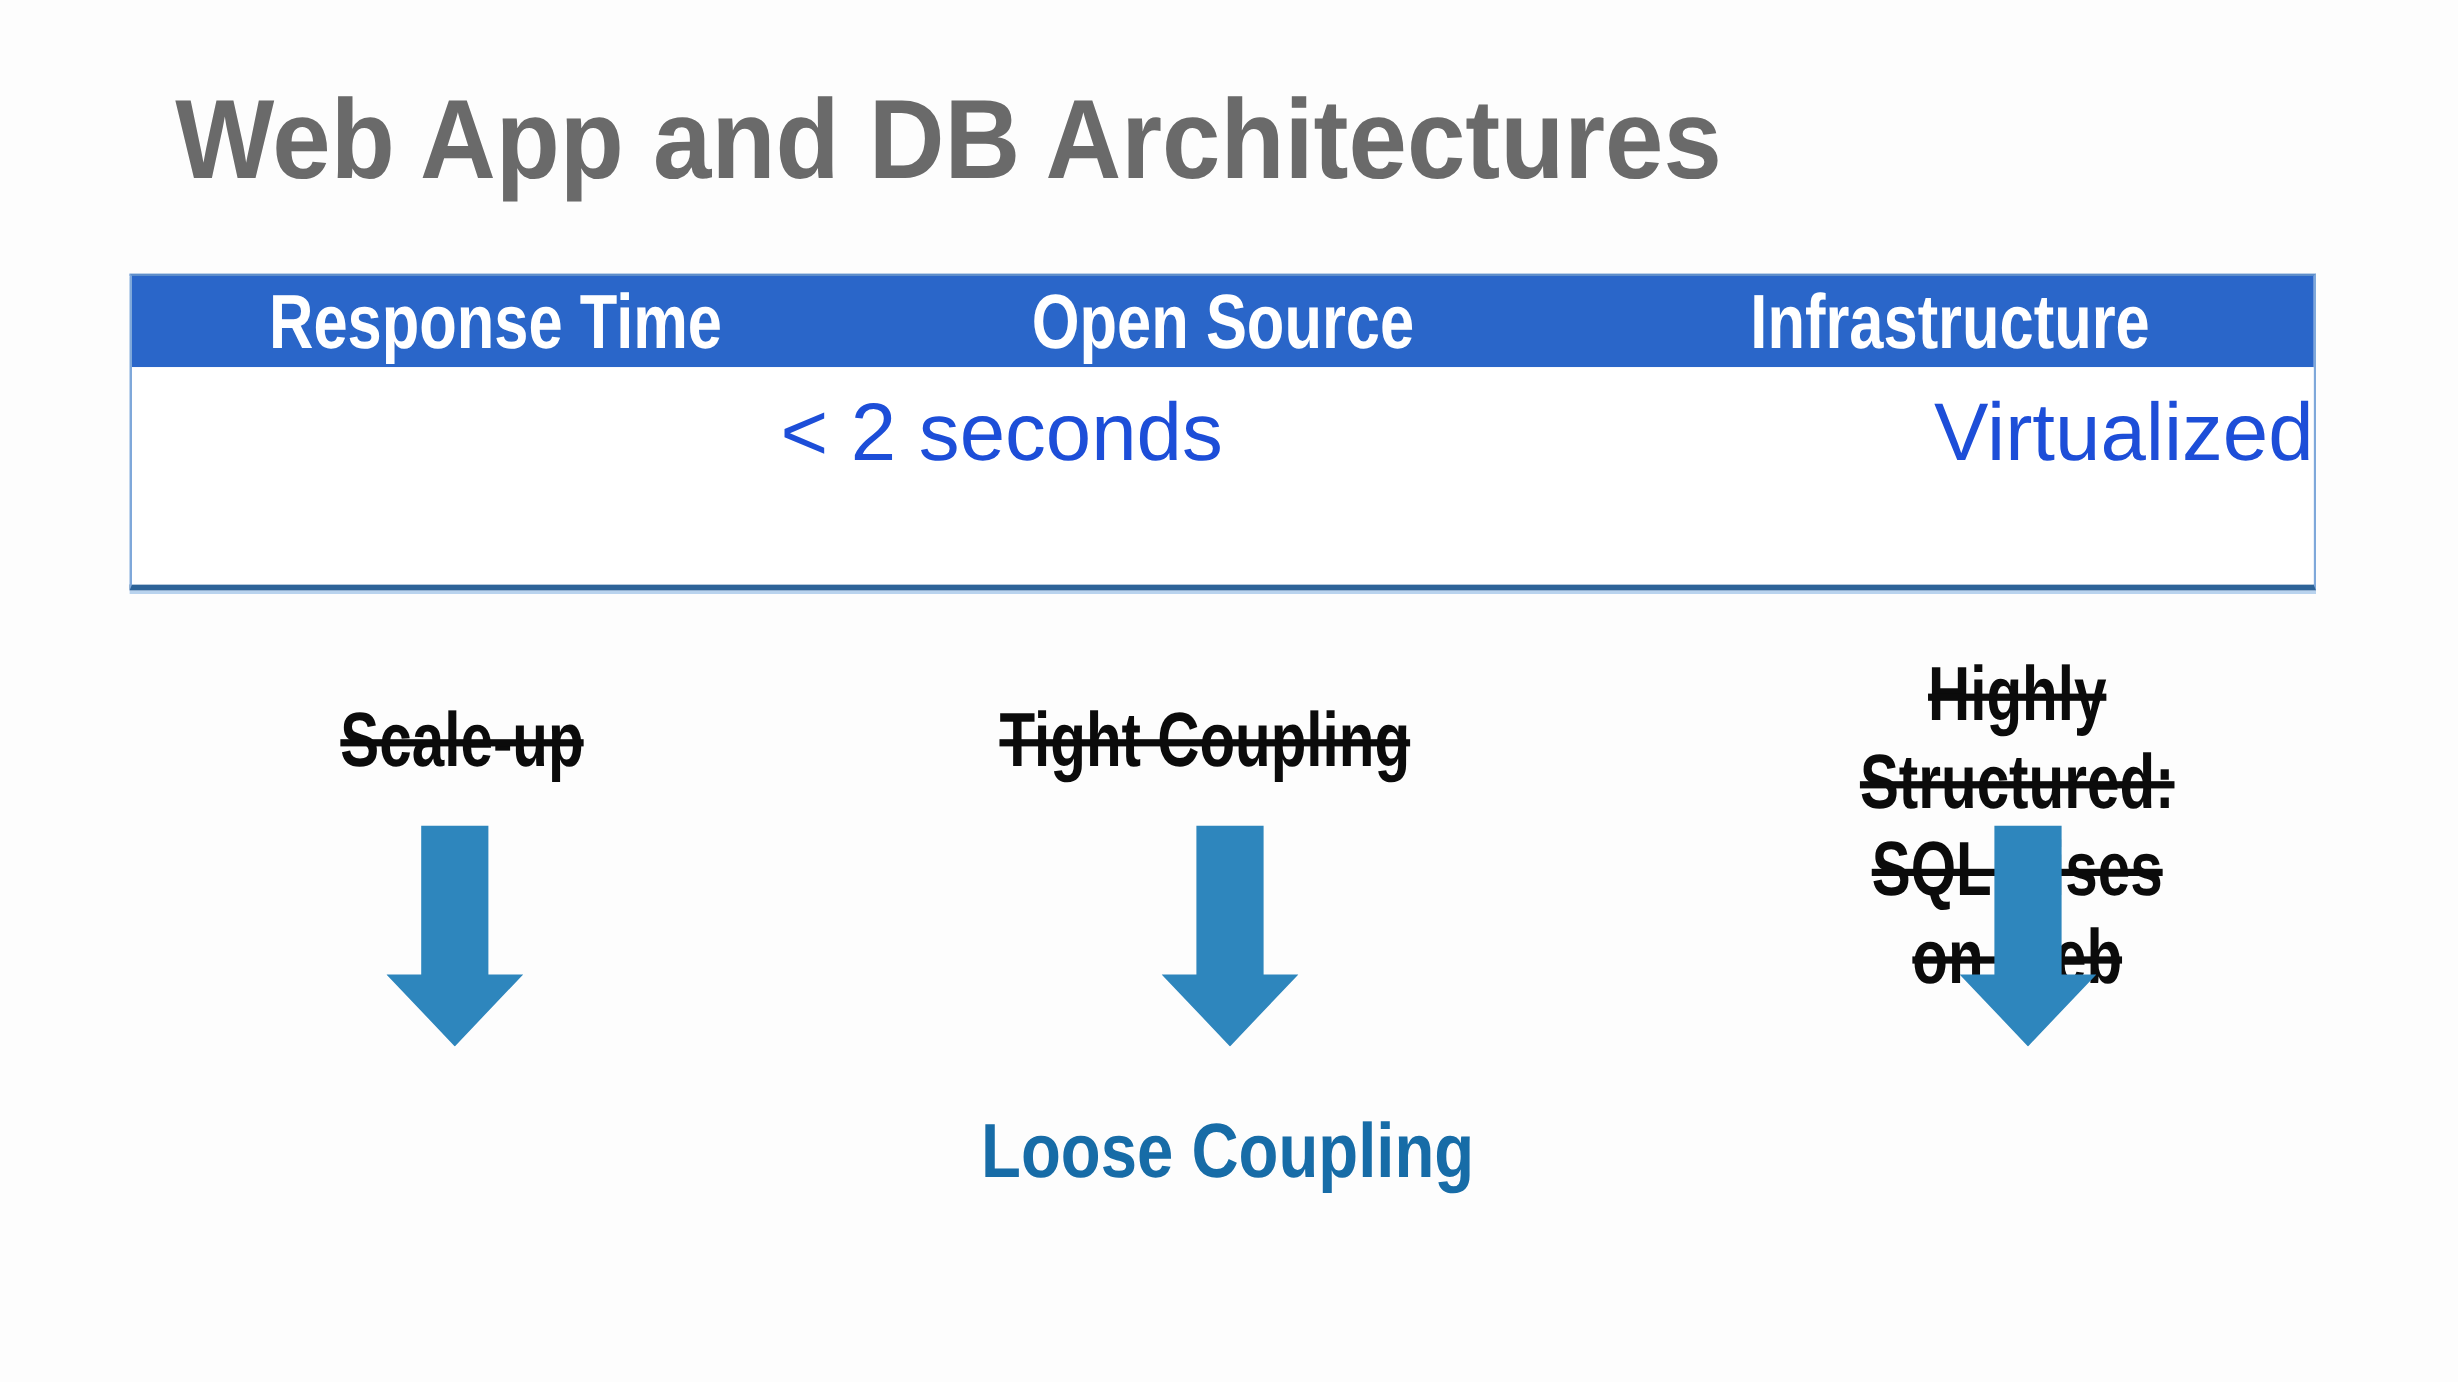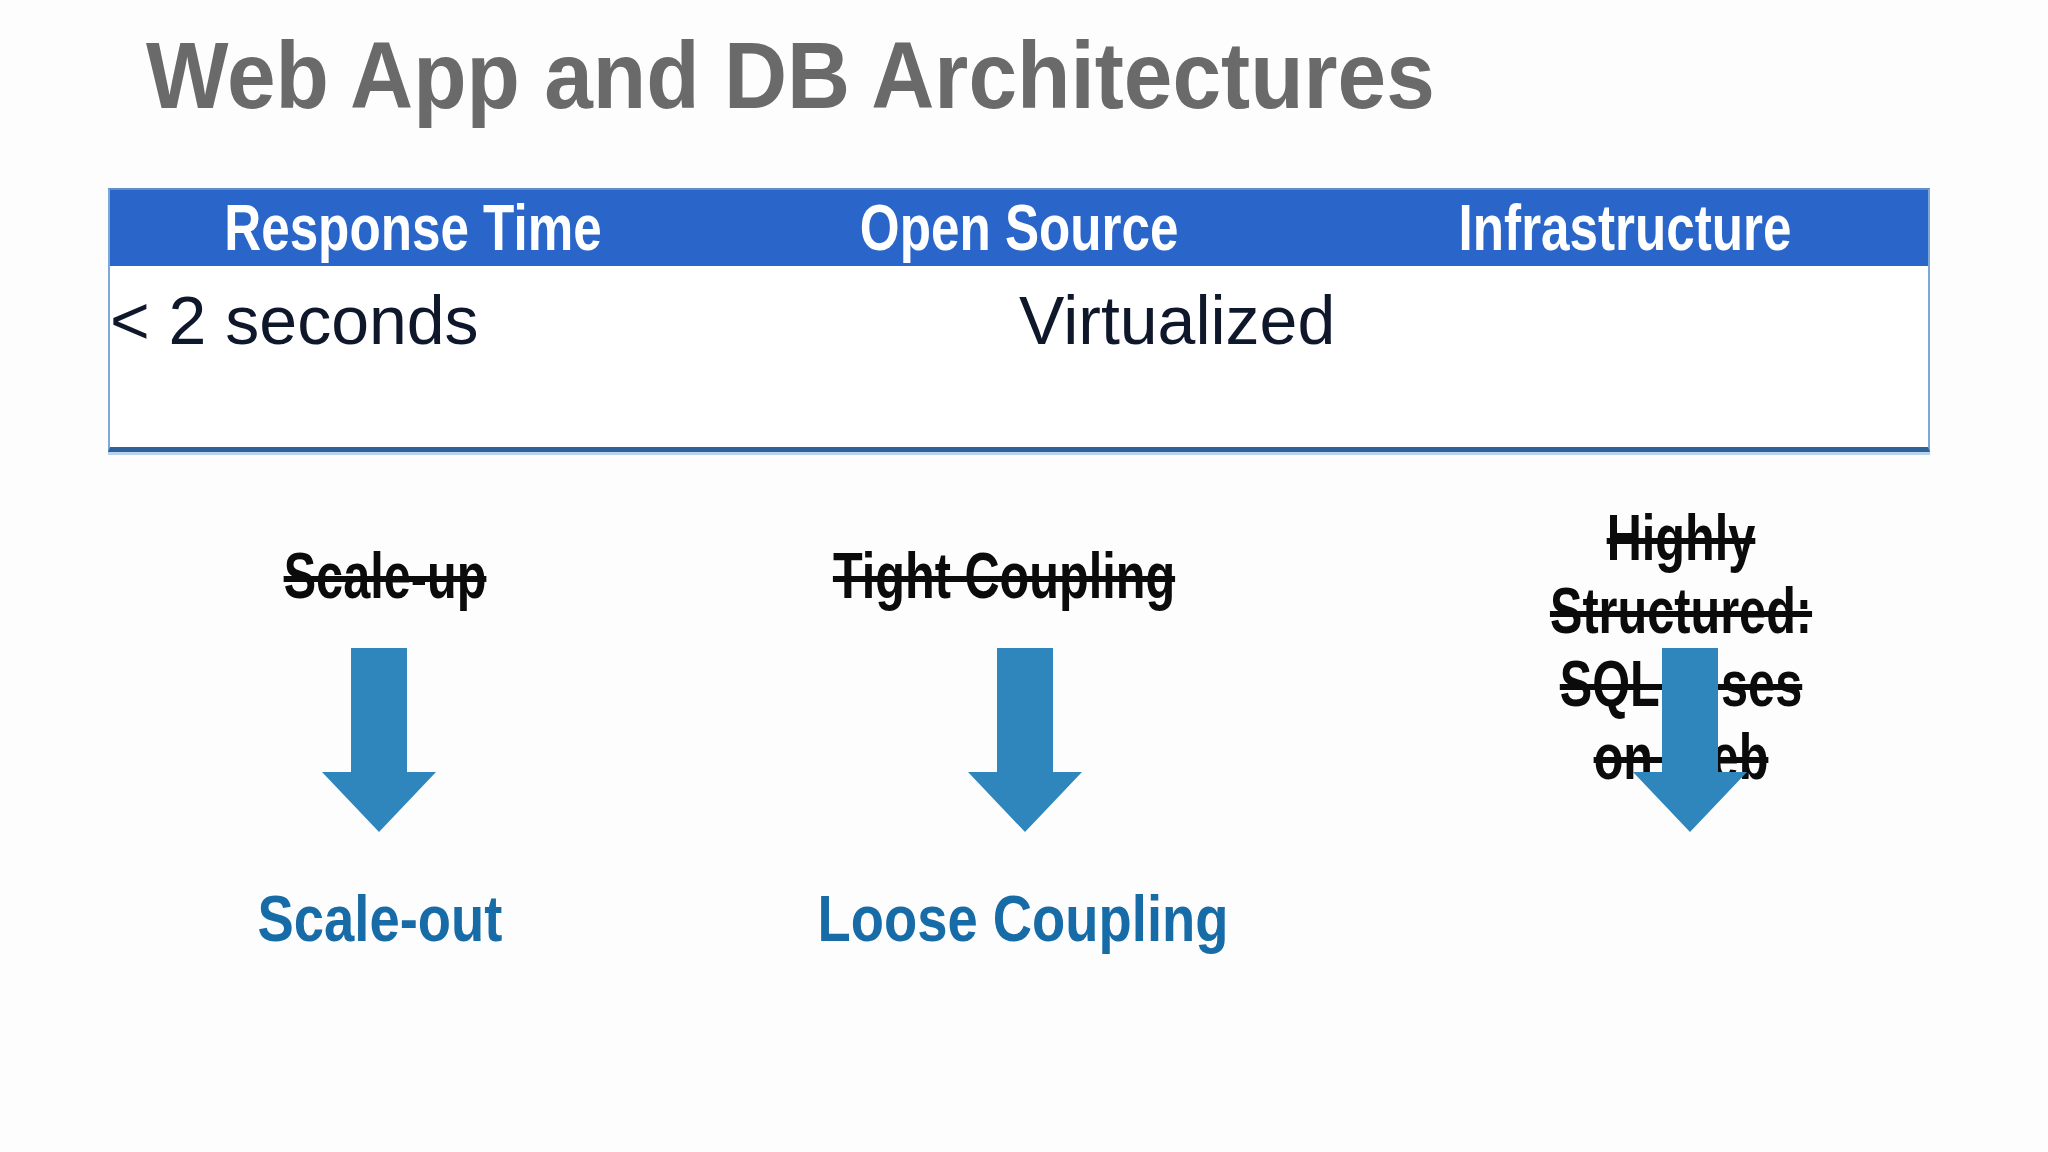--- a/index.html
+++ b/index.html
@@ -2,21 +2,21 @@
 <html><head>
 <meta charset="utf-8">
 <style>
   * { margin: 0; padding: 0; box-sizing: border-box; }
   html, body { width: 2048px; height: 1152px; overflow: hidden; }
   body {
     background: #fdfdfd;
     font-family: "Liberation Sans", "DejaVu Sans", sans-serif;
     position: relative;
   }
-  .slide { position: absolute; inset: 0; }
+  .slide { position: absolute; inset: 0; margin-top: 40px; }
 
   
   .title {
     position: absolute;
     left: 146px;
     top: 22px;
     font-size: 94px;
     font-weight: 700;
     color: #6a6a6a;
     white-space: nowrap;
@@ -43,24 +43,24 @@
     color: #ffffff;
     font-size: 64px;
     font-weight: 700;
     white-space: nowrap;
   }
   .th .condense { display: inline-block; transform: scaleX(0.80); transform-origin: center; }
   .tbody { display: flex; min-height: 181px; background: #ffffff; }
   .td {
     flex: 1 1 0;
     padding-top: 14px;
-    text-align: left;
+    text-align: right;
     font-size: 68px;
     line-height: 1.18;
-    color: #0f172a;
+    color: #1d4ed8;
     white-space: pre-line;
   }
 
   
   .pin { position: absolute; transform: translateX(-50%); text-align: center; white-space: pre-line; }
 
   .strike-label {
     font-size: 64px;
     font-weight: 700;
     color: #0b0b0b;
@@ -112,21 +112,20 @@
     <div class="tbody">
       <div class="td">&lt; 2 seconds</div>
       <div class="td">Virtualized</div>
     </div>
   </div>
 
   <div class="pin strike-label" style="left:385px; top:540px;text-decoration:underline;"><span class="condense">Scale-up</span></div>
   <svg class="arrow-icon pin" style="left:379px; top:648px;" width="114" height="184" viewBox="0 0 114 184" aria-hidden="true">
     <path d="M29 0 H85 V124 H114 L57 184 L0 124 H29 Z" fill="#2e86bd"></path>
   </svg>
-  <div class="pin result-label" style="left:380px; top:878px;"><span class="condense">Scale-out</span></div>
 
   <div class="pin strike-label" style="left:1004px; top:540px;"><span class="condense">Tight Coupling</span></div>
   <svg class="arrow-icon pin" style="left:1025px; top:648px;" width="114" height="184" viewBox="0 0 114 184" aria-hidden="true">
     <path d="M29 0 H85 V124 H114 L57 184 L0 124 H29 Z" fill="#2e86bd"></path>
   </svg>
   <div class="pin result-label" style="left:1023px; top:878px;"><span class="condense">Loose Coupling</span></div>
 
   <div class="pin strike-label" style="left:1681px; top:502px;"><span class="condense">Highly Structured:
 SQL Rises on Web</span></div>
   <svg class="arrow-icon pin" style="left:1690px; top:648px;" width="114" height="184" viewBox="0 0 114 184" aria-hidden="true">

